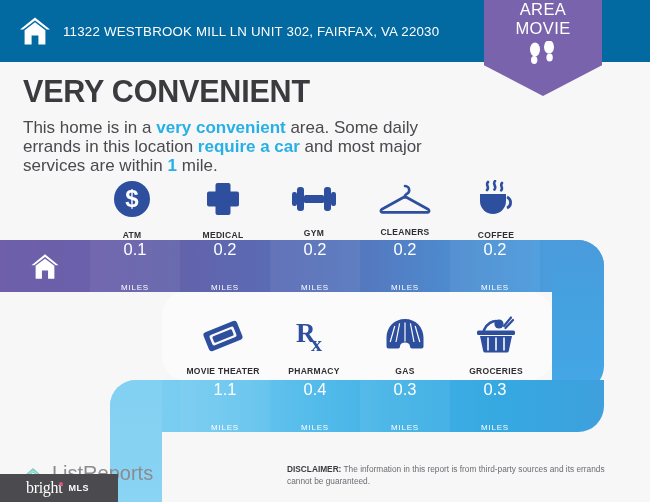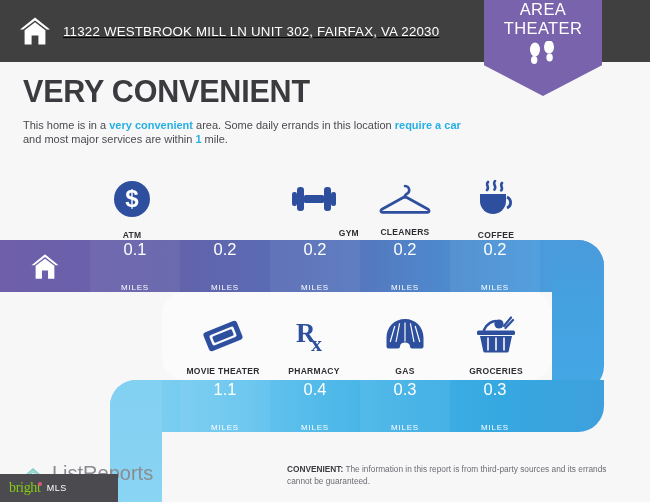--- a/index.html
+++ b/index.html
@@ -7,22 +7,22 @@
     width: 650px; height: 502px;
     font-family: "Liberation Sans", sans-serif;
     background: #f7f7f8;
     overflow: hidden;
   }
   #page { position: relative; width: 650px; height: 502px; background: #f7f7f8; }
 
   
   .header {
     position: absolute; left: 0; top: 0; width: 650px; height: 62px;
-    background: #404040;
-    display: flex; align-items: center; text-decoration: underline;
+    background: #0369a1;
+    display: flex; align-items: center;
   }
   .header-house { margin-left: 19px; width: 32px; height: 30px; display:block; }
   .header-address {
     margin-left: 12px;
     color: #ffffff;
     font-size: 13.3px;
     letter-spacing: .2px;
     white-space: nowrap;
     font-weight: 400;
   }
@@ -43,21 +43,21 @@
   .badge-feet { margin-top: 3px; display:block; margin-left:auto; margin-right:auto; }
 
   
   .title {
     position: absolute; left: 23px; top: 74px;
     font-size: 30.5px; font-weight: bold; color: #3b3b3f;
     letter-spacing: -0.2px;
   }
   .subtitle {
     position: absolute; left: 23px; top: 118px; width: 440px;
-    font-size: 11px; line-height: 14px; color: #4a4a4f;
+    font-size: 17px; line-height: 19px; color: #4a4a4f;
   }
   .hl { color: #27b0e6; font-weight: bold; }
 
   
   .ribbon { position: absolute; z-index: 1; }
 
   
   .ribbon-1 {
     left: 0; top: 240px; width: 604px; height: 52px;
     background: linear-gradient(to right, #6f5faa 0%, #6a60ab 15%, #6263ab 30%,
@@ -141,30 +141,30 @@
   .lr-name {
     margin-left: 8px; font-size: 20px; color: #8b8b90; font-weight: 400;
   }
   .bright {
     position: absolute; left: 0; top: 474px; z-index: 8;
     width: 118px; height: 28px;
     background: #4b4b4f;
     display: flex; align-items: center;
   }
   .bright-b {
-    margin-left: 9px; color: #84cc16;
+    margin-left: 26px; color: #ffffff;
     font-family: "Liberation Serif", serif;
-    font-size: 14px; letter-spacing: -.3px;
+    font-size: 16px; letter-spacing: -.3px;
   }
   .bright-dot {
     width: 4px; height: 4px; border-radius: 50%;
     background: #e0507a; margin-left: -3px; margin-top: -8px;
   }
   .bright-mls {
-    margin-left: 5px; color: #ffffff; font-size: 9px; letter-spacing: .6px;
+    margin-left: 5px; color: #ffffff; font-size: 9px; letter-spacing: .6px; font-weight: bold;
   }
   .disclaimer {
     position: absolute; left: 287px; top: 464px; width: 340px; z-index: 6;
     font-size: 8.3px; line-height: 11.5px; color: #6d6d73;
   }
   .disclaimer b { color: #3b3b3f; }
 </style>
 </head>
 <body>
 
@@ -174,21 +174,21 @@
     <svg class="header-house" viewBox="0 0 32 30">
       <path fill="#ffffff" d="M16 1.5 L31 13.5 L27.8 13.5 L16 4.5 L4.2 13.5 L1 13.5 Z"></path>
       <path fill="#ffffff" d="M5.6 14.2 L16 6.3 L26.4 14.2 L26.4 28.5 L19.4 28.5 L19.4 19.4 L12.6 19.4 L12.6 28.5 L5.6 28.5 Z"></path>
     </svg>
     <div class="header-address">11322 WESTBROOK MILL LN UNIT 302, FAIRFAX, VA 22030</div>
   </div>
 
   <div class="badge">
     <div class="badge-title">
       <div>AREA</div>
-      <div>THEATER</div>
+      <div>MOVIE</div>
     </div>
     <svg class="badge-feet" width="40" height="26" viewBox="0 0 40 26">
       <ellipse cx="12" cy="8.5" rx="5" ry="7" fill="#ffffff"></ellipse>
       <ellipse cx="11.2" cy="19" rx="3.2" ry="4" fill="#ffffff"></ellipse>
       <ellipse cx="26" cy="6" rx="5" ry="6.6" fill="#ffffff"></ellipse>
       <ellipse cx="26.6" cy="16.5" rx="3.2" ry="4" fill="#ffffff"></ellipse>
     </svg>
   </div>
 
   <div class="title">VERY CONVENIENT</div>
@@ -206,22 +206,28 @@
   <div class="icon-card"></div>
 
   <div class="icon-cell" style="left:87px; top:180px;">
     <svg width="38" height="38" viewBox="0 0 38 38">
       <circle cx="19" cy="19" r="18" fill="#2d4f9e"></circle>
       <text x="19" y="27" text-anchor="middle" font-family="Liberation Sans, sans-serif" font-size="24" font-weight="bold" fill="#ffffff">$</text>
     </svg>
     <div class="icon-label">ATM</div>
   </div>
 
-
-  <div class="icon-cell" style="left:269px; top:182px;text-align:right;">
+  <div class="icon-cell" style="left:178px; top:180px;">
+    <svg width="38" height="38" viewBox="0 0 38 38">
+      <path fill="#2d4f9e" d="M13.5 3 h11 a2 2 0 0 1 2 2 v6.5 h6.5 a2 2 0 0 1 2 2 v11 a2 2 0 0 1 -2 2 h-6.5 v6.5 a2 2 0 0 1 -2 2 h-11 a2 2 0 0 1 -2 -2 v-6.5 h-6.5 a2 2 0 0 1 -2 -2 v-11 a2 2 0 0 1 2 -2 h6.5 v-6.5 a2 2 0 0 1 2 -2 z"></path>
+    </svg>
+    <div class="icon-label">MEDICAL</div>
+  </div>
+
+  <div class="icon-cell" style="left:269px; top:182px;">
     <svg width="44" height="34" viewBox="0 0 44 34">
       <rect x="0" y="10" width="5" height="14" rx="2.2" fill="#2d4f9e"></rect>
       <rect x="5" y="5" width="7" height="24" rx="3" fill="#2d4f9e"></rect>
       <rect x="12" y="13" width="20" height="8" rx="1.5" fill="#2d4f9e"></rect>
       <rect x="32" y="5" width="7" height="24" rx="3" fill="#2d4f9e"></rect>
       <rect x="39" y="10" width="5" height="14" rx="2.2" fill="#2d4f9e"></rect>
     </svg>
     <div class="icon-label">GYM</div>
   </div>
 
@@ -344,16 +350,16 @@
     <span class="lr-name">ListReports</span>
   </div>
 
   <div class="bright">
     <span class="bright-b">bright</span>
     <span class="bright-dot"></span>
     <span class="bright-mls">MLS</span>
   </div>
 
   <div class="disclaimer">
-    <b>CONVENIENT:</b><span> The information in this report is from third-party sources and its errands cannot be guaranteed.</span>
+    <b>DISCLAIMER:</b><span> The information in this report is from third-party sources and its errands cannot be guaranteed.</span>
   </div>
 
 </div>
 
 </body></html>

